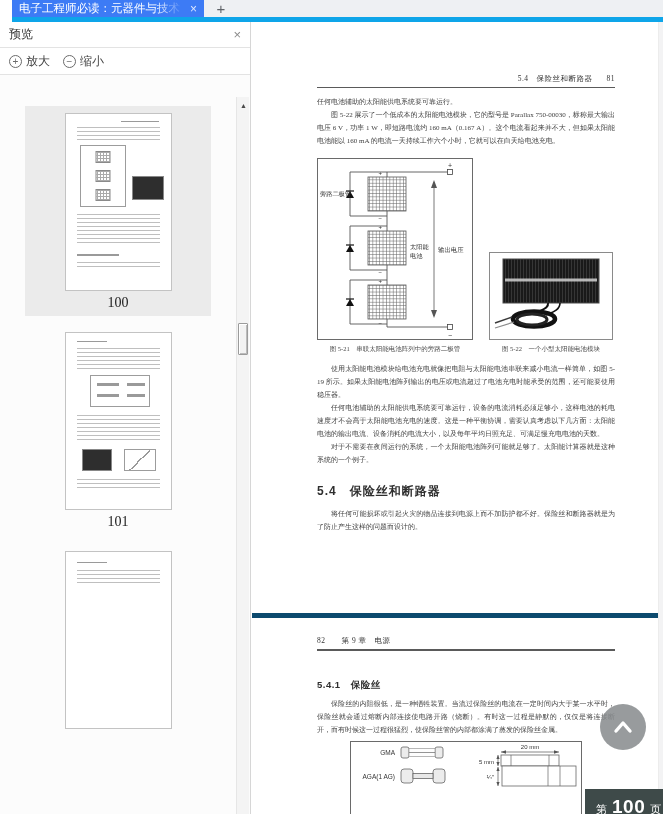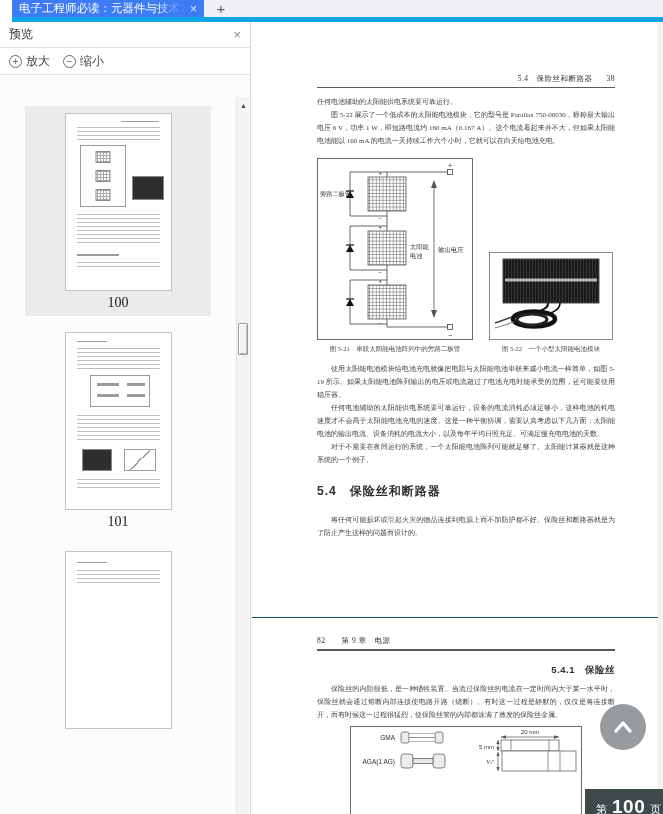--- a/index.html
+++ b/index.html
@@ -61,42 +61,42 @@
            color:#4a4a4a; cursor:pointer; }
   .sb-thumb { position:absolute; left:1px; top:226px; width:10px; height:32px; background:#f2f2f2;
               border:1px solid #9b9b9b; border-radius:1px;
               box-shadow:inset 1px 1px 0 #ffffff, inset -1px -1px 0 #bbbbbb; cursor:pointer; }
 
   
   .main { position:absolute; left:252px; top:22px; right:0; bottom:0; background:#fff; overflow:hidden; }
   .main-scroll { position:absolute; right:0; top:0; bottom:0; width:5px; background:#f3f3f4;
                  border-left:1px solid #ececec; }
   .doc { font-family:"Liberation Serif", serif; color:#3c3c3c; }
-  .sheet81 { height:596px; border-bottom:1px solid #0c4a6e; padding:52px 48px 8px 65px; }
+  .sheet81 { height:596px; border-bottom:5px solid #0c4a6e; padding:52px 48px 8px 65px; }
   .sheet82 { padding:18px 48px 0 65px; }
   .runhead { display:flex; font-size:7.5px; color:#333; border-bottom:1px solid #5a5a5a;
              padding-bottom:3px; letter-spacing:.5px; }
   .runhead.right { justify-content:flex-end; gap:14px; }
   .runhead.left { justify-content:flex-start; gap:16px; border-bottom-width:2px; }
   .doc p { font-size:7px; line-height:13px; text-align:justify; color:#3f3f3f; }
   .doc p.ind { text-indent:2em; }
   .intro { margin-top:8px; }
   .figrow { display:flex; margin-top:10px; align-items:flex-end; }
   .fig1 { width:156px; height:182px; border:1px solid #6a6a6a; background:#fff; }
   .fig2 { width:124px; height:88px; border:1px solid #8a8a8a; background:#fff; margin-left:16px; }
   .caprow { display:flex; margin-top:5px; }
   .cap { font-size:6.5px; color:#4a4a4a; text-align:center; }
   .cap.c1 { width:156px; }
   .cap.c2 { width:124px; margin-left:16px; }
   .bodyblock { margin-top:9px; }
   .h2 { font-family:"Liberation Sans", sans-serif; font-size:12px; font-weight:700; color:#2e2e2e;
         margin-top:16px; letter-spacing:1px; }
-  .h2 + p { margin-top:14px; }
+  .h2 + p { margin-top:8px; }
   .h3 { font-family:"Liberation Sans", sans-serif; font-size:9.5px; font-weight:700; color:#2e2e2e;
-        margin-top:13px; letter-spacing:.5px;text-align:right; }
+        margin-top:28px; letter-spacing:.5px; }
   .sheet82 .h3 + p { margin-top:6px; }
   .sheet82 p + p { margin-top:1px; }
   .fig3wrap { width:232px; height:120px; border:1px solid #6a6a6a; margin:4px auto 0; background:#fff; }
 
   
   .backtop { position:absolute; left:600px; top:704px; width:46px; height:46px; border-radius:50%;
              background:rgba(138,141,143,.88); display:flex; align-items:center; justify-content:center;
              cursor:pointer; }
   .pagechip { position:absolute; left:585px; top:789px; width:95px; height:40px; background:#3e4a49;
               color:#fff; display:flex; align-items:baseline; padding:7px 8px 0 11px; }
@@ -185,21 +185,21 @@
       <div class="sb-up">▲</div>
       <div class="sb-thumb"></div>
     </div>
   </div>
 
   <div class="main doc">
 
     <div class="sheet81">
       <div class="runhead right">
         <span>5.4　保险丝和断路器</span>
-        <span>38</span>
+        <span>81</span>
       </div>
       <div class="intro">
         <p>任何电池辅助的太阳能供电系统要可靠运行。</p>
         <p class="ind">图 5-22 展示了一个低成本的太阳能电池模块，它的型号是 Parallax 750-00030，标称最大输出电压 6 V，功率 1 W，即短路电流约 160 mA（0.167 A）。这个电流看起来并不大，但如果太阳能电池能以 160 mA 的电流一天持续工作六个小时，它就可以在白天给电池充电。</p>
       </div>
 
       <div class="figrow">
         <div class="fig1">
           <svg width="154" height="180" viewBox="0 0 154 180">
             <defs>

